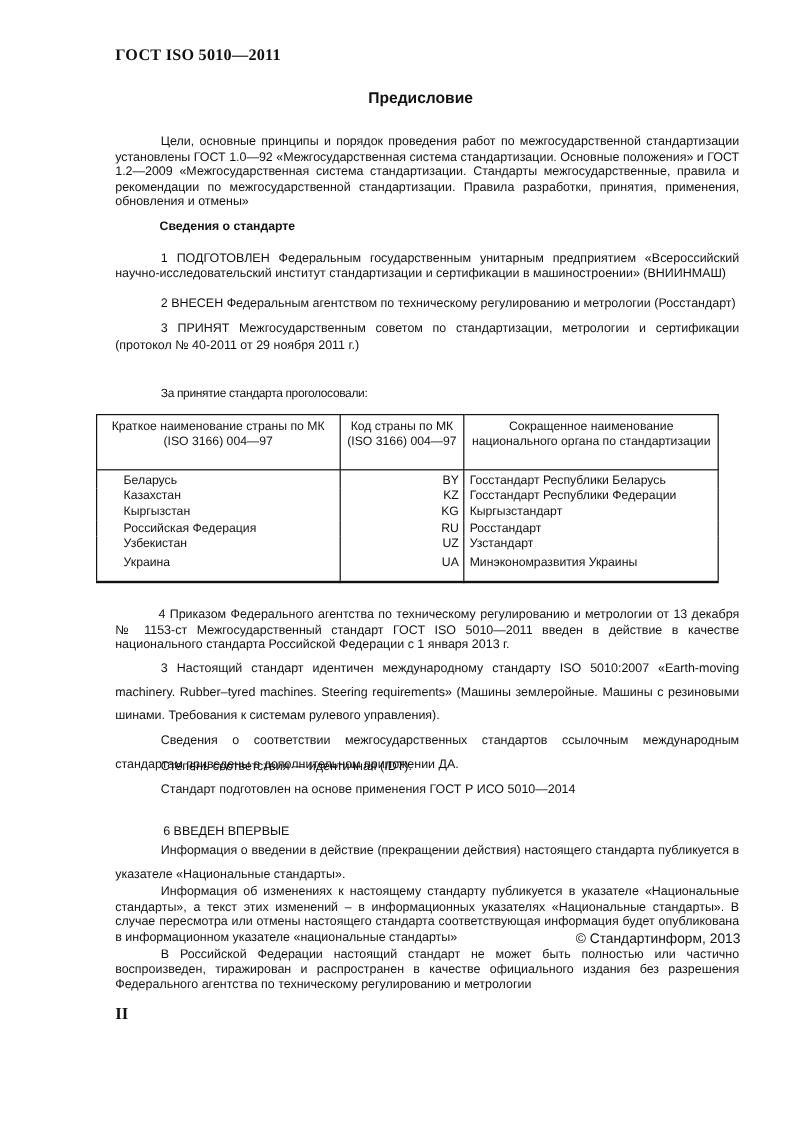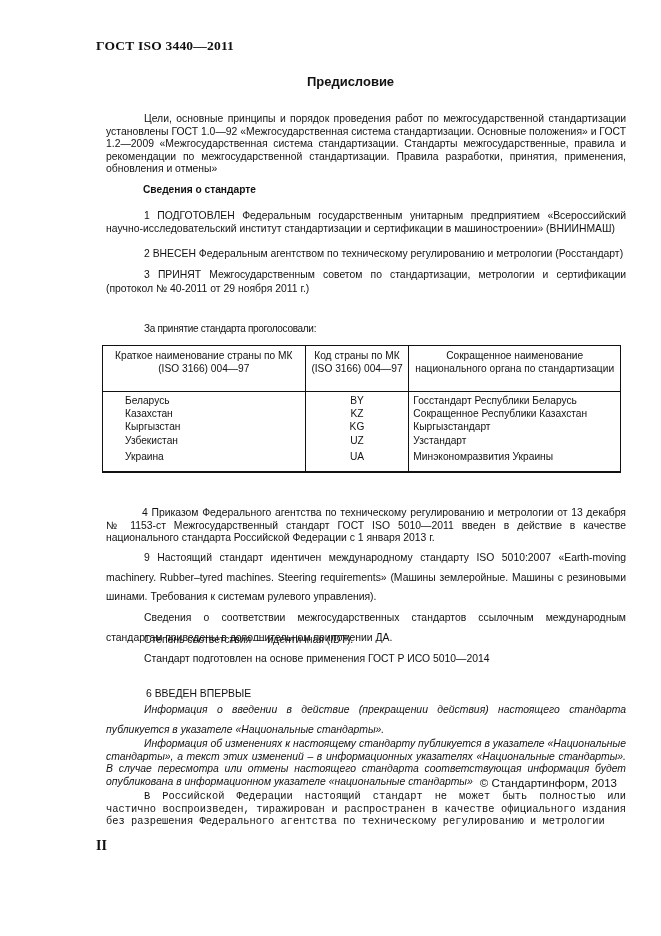--- a/index.html
+++ b/index.html
@@ -1,40 +1,40 @@
 <!DOCTYPE html>
 <html><head>
 <meta charset="utf-8">
 <style>
   html, body { margin: 0; padding: 0; background: #ffffff; }
   body { width: 661px; height: 936px; position: relative; overflow: hidden; color: #111; font-family: "Liberation Sans", sans-serif; }
   .abs { position: absolute; }
   .hdr { left: 96px; top: 38px; font-family: "Liberation Serif", serif; font-weight: bold; font-size: 13.5px; letter-spacing: 0.2px; }
   .title { left: 0; width: 661px; top: 74px; text-align: center; font-weight: bold; font-size: 13px; padding-left: 40px; box-sizing: border-box; }
-  .p { font-size: 10.4px; line-height: 12.6px; text-align: justify; margin-left: 10px; }
+  .p { font-size: 10.4px; line-height: 12.6px; text-align: justify; }
   .w { left: 96px; width: 520px; }
   .ind { text-indent: 38px; }
   .bold { font-weight: bold; }
-  .it { font-style: italic; }
-  table.vote { position: absolute; left: 102px; top: 345px; width: 519px; border-collapse: collapse; font-size: 10.2px; }
+  .it { }
+  table.vote { position: absolute; left: 80px; top: 345px; width: 519px; border-collapse: collapse; font-size: 10.2px; }
   table.vote th { font-weight: normal; border: 1.4px solid #111; border-bottom: 1.2px solid #111; padding: 4px 4px 0 4px; height: 41px; vertical-align: top; text-align: center; line-height: 12.5px; }
   table.vote td { border-left: 1.4px solid #111; border-right: 1.4px solid #111; padding: 0 4px; line-height: 13.2px; vertical-align: top; }
   table.vote tbody { border-bottom: 2px solid #111; }
   table.vote tr.first td { padding-top: 2px; }
   table.vote tr.lastrow td { padding-top: 3px; padding-bottom: 8px; }
   td.c1 { padding-left: 22px !important; text-align: left; }
-  td.c2 { text-align: center; }
+  td.c2 { text-align: right; }
   td.c3 { text-align: left; }
   .copy { right: 44px; top: 777px; font-size: 11.5px; }
   .pgnum { left: 96px; top: 838px; font-family: "Liberation Serif", serif; font-weight: bold; font-size: 14px; }
 </style>
 </head>
 <body>
 
-<div class="abs hdr">ГОСТ ISO 3440—2011</div>
+<div class="abs hdr">ГОСТ ISO 5010—2011</div>
 
 <div class="abs title">Предисловие</div>
 
 <div class="abs p w ind" style="top:113px;">Цели, основные принципы и порядок проведения работ по межгосударственной стандартизации установлены ГОСТ 1.0—92 «Межгосударственная система стандартизации. Основные положения» и ГОСТ 1.2—2009 «Межгосударственная система стандартизации. Стандарты межгосударственные, правила и рекомендации по межгосударственной стандартизации. Правила разработки, принятия, применения, обновления и отмены»</div>
 
 <div class="abs p bold" style="left:133px; top:184px; font-size:10.2px;">Сведения о стандарте</div>
 
 <div class="abs p w ind" style="top:210px;">1   ПОДГОТОВЛЕН  Федеральным государственным унитарным предприятием «Всероссийский научно-исследовательский институт стандартизации и сертификации в машиностроении» (ВНИИНМАШ)</div>
 
 <div class="abs p w ind" style="top:248px;">2 ВНЕСЕН  Федеральным  агентством  по  техническому  регулированию  и  метрологии (Росстандарт)</div>
@@ -58,53 +58,58 @@
   </thead>
   <tbody>
     <tr class="first">
       <td class="c1">Беларусь</td>
       <td class="c2">BY</td>
       <td class="c3">Госстандарт Республики Беларусь</td>
     </tr>
     <tr>
       <td class="c1">Казахстан</td>
       <td class="c2">KZ</td>
-      <td class="c3">Сокращенное Республики Казахстан</td>
+      <td class="c3">Госстандарт Республики Федерации</td>
     </tr>
     <tr>
       <td class="c1">Кыргызстан</td>
       <td class="c2">KG</td>
       <td class="c3">Кыргызстандарт</td>
+    </tr>
+    <tr>
+      <td class="c1">Российская Федерация</td>
+      <td class="c2">RU</td>
+      <td class="c3">Росстандарт</td>
     </tr>
     <tr>
       <td class="c1">Узбекистан</td>
       <td class="c2">UZ</td>
       <td class="c3">Узстандарт</td>
     </tr>
     <tr class="lastrow">
       <td class="c1">Украина</td>
       <td class="c2">UA</td>
       <td class="c3">Минэкономразвития Украины</td>
     </tr>
   </tbody>
 </table>
 
 <div class="abs p w" style="top:507px; text-indent:36px;">4 Приказом Федерального агентства по техническому регулированию и метрологии от 13 декабря № 1153-ст Межгосударственный стандарт ГОСТ ISO 5010—2011 введен в действие в качестве национального стандарта Российской Федерации с 1 января 2013 г.</div>
 
-<div class="abs p w" style="top:548px; line-height:19.5px; text-indent:38px;">9 Настоящий стандарт идентичен международному стандарту ISO 5010:2007  «Earth-moving machinery.  Rubber–tyred machines. Steering   requirements» (Машины землеройные. Машины с резиновыми шинами. Требования к системам рулевого управления).</div>
+<div class="abs p w" style="top:548px; line-height:19.5px; text-indent:38px;">3 Настоящий стандарт идентичен международному стандарту ISO 5010:2007  «Earth-moving machinery.  Rubber–tyred machines. Steering   requirements» (Машины землеройные. Машины с резиновыми шинами. Требования к системам рулевого управления).</div>
 
 <div class="abs p w ind" style="top:608px; line-height:20px;">Сведения о соответствии межгосударственных стандартов ссылочным международным стандартам приведены в дополнительном приложении ДА.</div>
 
 <div class="abs p" style="left:134px; top:634px;">Степень соответствия — идентичная (IDT).</div>
 
 <div class="abs p" style="left:134px; top:653px;">Стандарт подготовлен на основе применения ГОСТ Р ИСО 5010—2014</div>
 
 <div class="abs p" style="left:136px; top:688px;">6 ВВЕДЕН ВПЕРВЫЕ</div>
 
 <div class="abs p w ind it" style="top:700px; line-height:19.5px;">Информация о введении в действие (прекращении действия) настоящего стандарта публикуется в указателе «Национальные стандарты».</div>
 
 <div class="abs p w ind it" style="top:738px;">Информация об изменениях к настоящему стандарту публикуется в указателе «Национальные стандарты», а текст этих изменений – в информационных указателях «Национальные стандарты». В случае пересмотра или отмены настоящего стандарта соответствующая информация будет опубликована в информационном указателе «национальные стандарты»</div>
 
 <div class="abs copy">© Стандартинформ, 2013</div>
 
-<div class="abs p w ind" style="top:790px;font-family:Liberation Mono, monospace;">В Российской Федерации настоящий стандарт не может быть полностью или частично воспроизведен, тиражирован и распространен в качестве официального издания без разрешения Федерального агентства по техническому регулированию и метрологии</div>
+<div class="abs p w ind" style="top:790px;">В Российской Федерации настоящий стандарт не может быть полностью или частично воспроизведен, тиражирован и распространен в качестве официального издания без разрешения Федерального агентства по техническому регулированию и метрологии</div>
 
 <div class="abs pgnum">II</div>
 
 </body></html>

